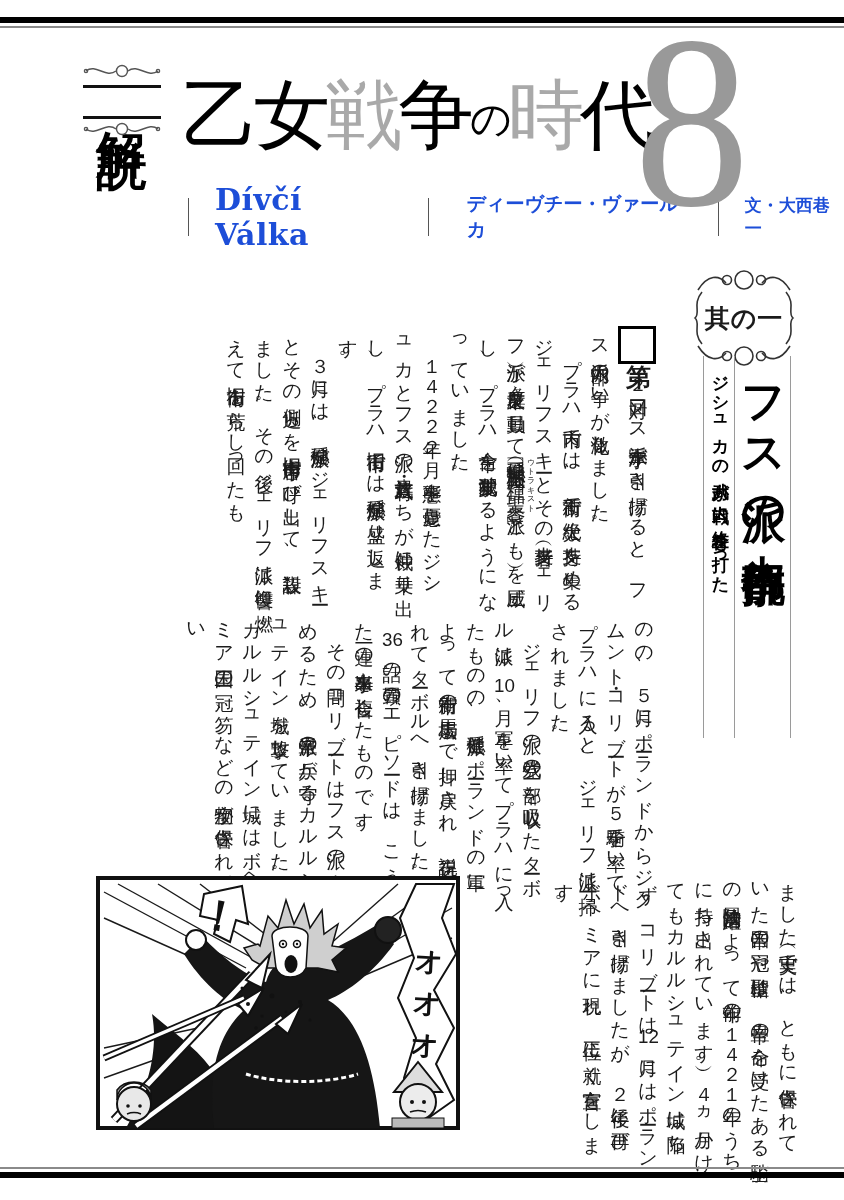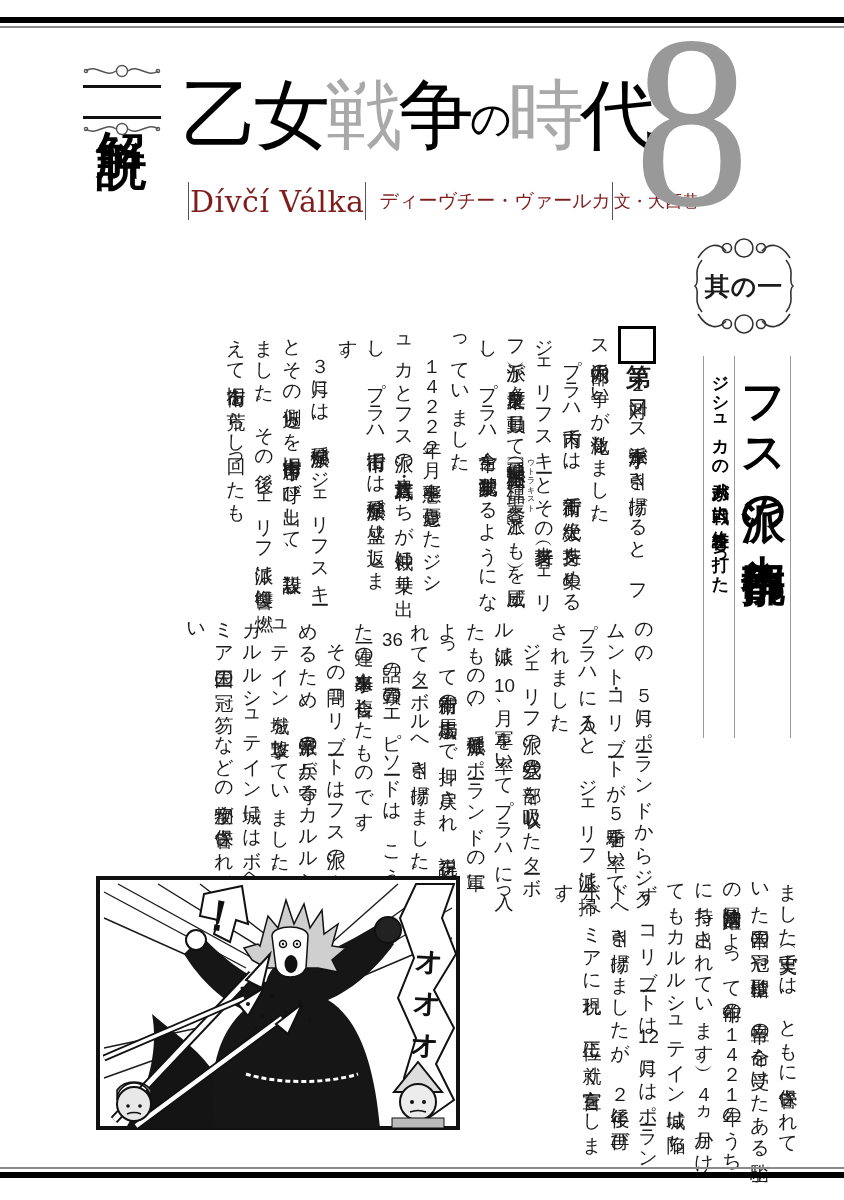--- a/index.html
+++ b/index.html
@@ -23,37 +23,37 @@
         font-size:50px;line-height:1;letter-spacing:8px;color:#000;}
 
   
   .main-title{position:absolute;left:182px;top:68px;margin:0;white-space:nowrap;
         font-family:"Liberation Serif","DejaVu Serif",serif;font-weight:normal;
         font-size:76px;letter-spacing:-4px;line-height:1.25;color:#000;}
   .main-title .gray{color:#a9a9a9;}
   .main-title .small{font-size:0.54em;vertical-align:8px;}
 
   
-  .credit-row{position:absolute;left:188px;top:182px;display:flex;align-items:center;gap:1px;
-        font-family:"Liberation Serif","DejaVu Serif",serif;font-weight:normal;color:#7f1d1d;}
+  .credit-row{position:absolute;left:188px;top:182px;display:flex;align-items:center;gap:26px;
+        font-family:"Liberation Serif","DejaVu Serif",serif;font-weight:bold;color:#1d4ed8;}
   .vbar{width:1px;height:38px;background:#555;}
   .czech{font-size:30px;font-family:"DejaVu Serif",serif;letter-spacing:0.5px;}
   .katakana{font-size:19px;margin-left:12px;}
   .author{font-size:17px;}
 
   
   .volume{position:absolute;left:634px;top:24px;font-family:"Liberation Serif","DejaVu Serif",serif;
         font-size:246px;line-height:0.8;color:#999;transform:scaleX(0.94);transform-origin:left top;}
 
   .intro{position:absolute;left:88px;top:231px;margin:0;
         font-family:"Liberation Serif","DejaVu Serif",serif;font-weight:bold;
         font-size:16.5px;letter-spacing:0.3px;color:#000;}
 
   
-  .badge{position:absolute;left:686px;top:236px;width:116px;height:100px;}
+  .badge{position:absolute;left:686px;top:268px;width:116px;height:100px;}
   .badge svg{position:absolute;inset:0;width:100%;height:100%;}
   .badge-label{position:absolute;inset:0;display:flex;align-items:center;justify-content:center;
         font-family:"Liberation Serif","DejaVu Serif",serif;font-weight:bold;font-size:25px;letter-spacing:1px;}
 
   
   .section-rule{position:absolute;width:1px;background:#9a9a9a;top:356px;height:382px;}
   .srule-left{left:703px;} .srule-mid{left:734px;} .srule-right{left:790px;}
   .section-title{position:absolute;left:737px;top:357px;writing-mode:vertical-rl;
         font-family:"Liberation Serif","DejaVu Serif",serif;font-weight:bold;
         font-size:44px;line-height:52px;letter-spacing:3px;color:#000;}

